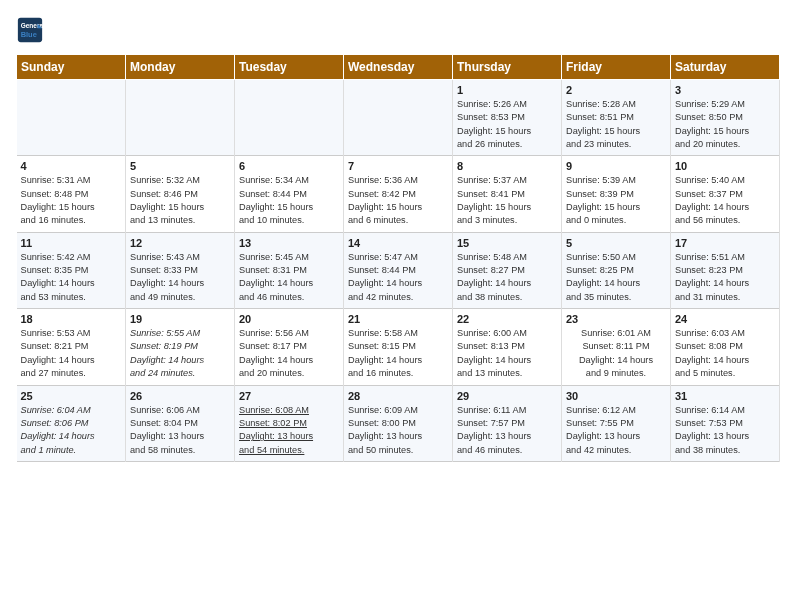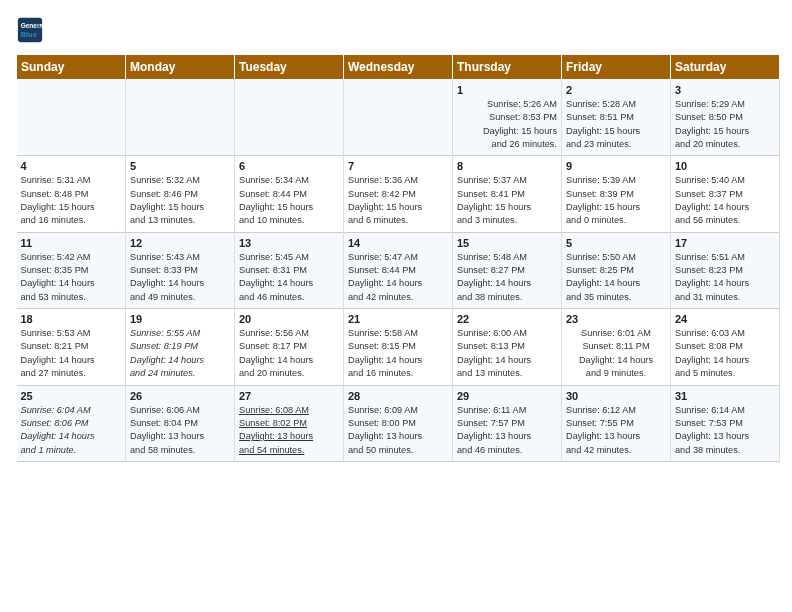--- a/index.html
+++ b/index.html
@@ -135,21 +135,21 @@
         </tr>
     </thead>
     <tbody id="calendar-body">
     <tr>
           <td></td>
           <td></td>
           <td></td>
           <td></td>
           <td>
             <span class="day-num">1</span>
-            <div class="day-info" style="white-space: pre-line; text-align: right;">Sunrise: 5:26 AM
+            <div class="day-info" style="white-space: pre-line;">Sunrise: 5:26 AM
 Sunset: 8:53 PM
 Daylight: 15 hours
 and 26 minutes.</div>
           </td>
           <td>
             <span class="day-num">2</span>
             <div class="day-info" style="white-space: pre-line;">Sunrise: 5:28 AM
 Sunset: 8:51 PM
 Daylight: 15 hours
 and 23 minutes.</div>

